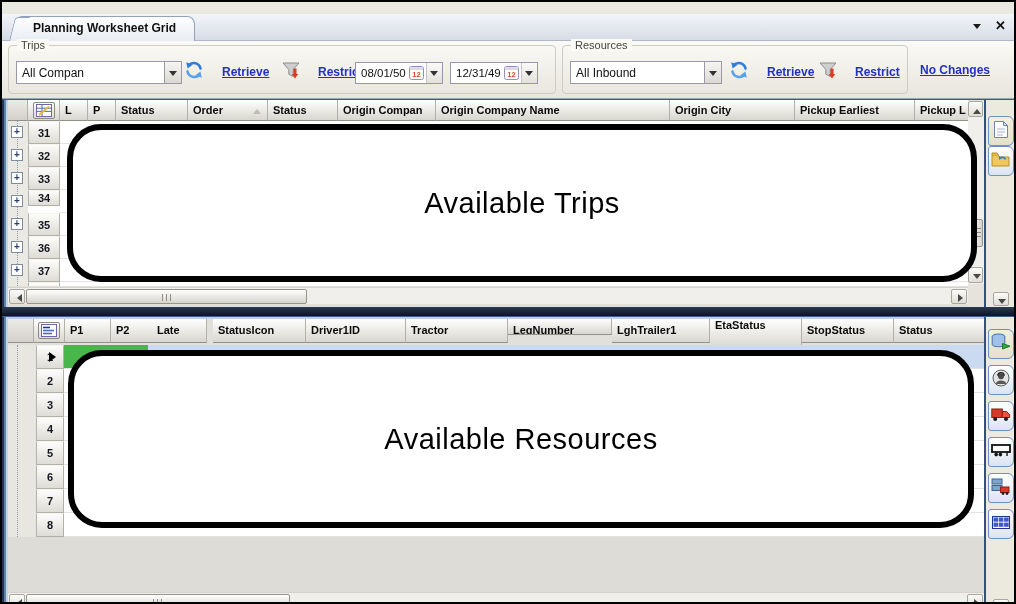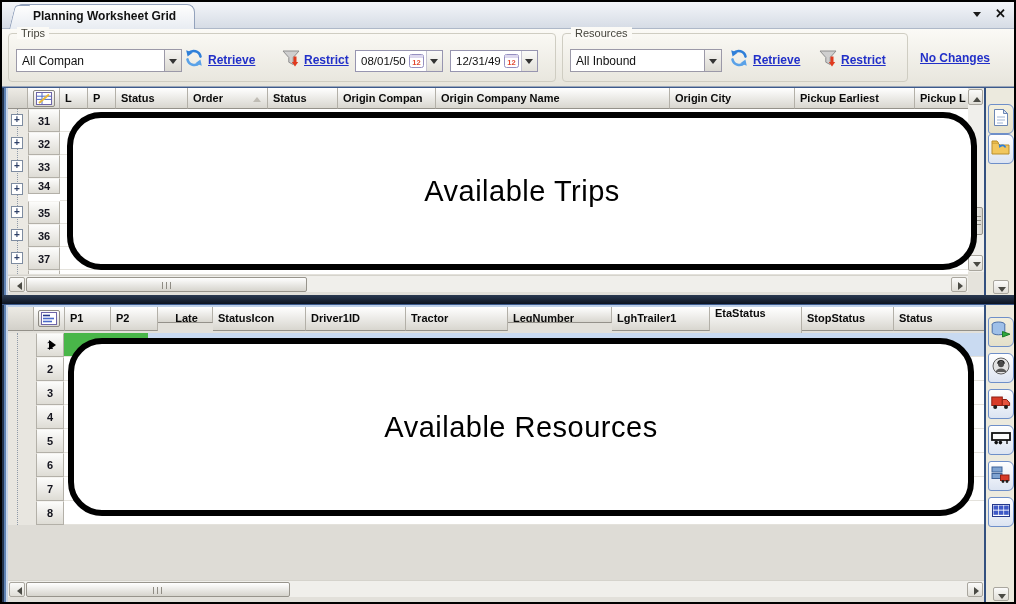--- a/index.html
+++ b/index.html
@@ -1,18 +1,18 @@
 <!DOCTYPE html>
 <html><head>
 <meta charset="utf-8">
 <style>
   * { margin:0; padding:0; box-sizing:border-box; }
   body { font-family:"Liberation Sans", sans-serif; background:#fff; }
   #window { position:relative; width:1016px; height:604px; border:2px solid #000; background:#E9E8E1; overflow:hidden; }
-  #inner { position:absolute; inset:0; }
+  #inner { position:absolute; inset:0;margin-top:12px; }
 
   
   .tabbar { position:absolute; left:0; top:0; width:1012px; height:27px;
     background:linear-gradient(#F3F5F9,#D6DCE5); border-bottom:1px solid #AEB8C8; }
   .tab { position:absolute; left:16px; top:2px; height:25px; padding:4px 18px 0 14px;
     background:linear-gradient(#FEFEFE,#E8ECF2); border:1px solid #93A2BC; border-bottom:none;
     border-radius:4px 8px 0 0; font-size:12px; font-weight:bold; color:#111; }
   .tab::before { content:""; position:absolute; left:-7px; top:0; bottom:0; width:14px;
     background:linear-gradient(#FEFEFE,#E8ECF2); border-left:1px solid #93A2BC; border-top:1px solid #93A2BC;
     transform:skewX(-14deg); border-radius:4px 0 0 0; }
@@ -25,21 +25,21 @@
   .toolbar { position:absolute; left:0; top:27px; width:1012px; height:58px;
     background:linear-gradient(#FBFAF6,#E7E5DC); border-bottom:1px solid #9AA6B8; }
   .groupbox { position:absolute; top:4px; height:49px; border:1px solid #CFCDC2; border-radius:4px; }
   .grouplabel { position:absolute; top:-7px; left:8px; padding:0 4px; background:linear-gradient(#FBFAF6,#FBFAF6);
     font-size:11px; color:#45443C; }
   .combo { position:absolute; height:23px; background:#fff; border:1px solid #9B99A8; display:flex; align-items:center; }
   .combo .val { flex:1; padding-left:5px; font-size:12px; color:#111; white-space:nowrap; overflow:hidden; }
   .dropbtn { width:17px; height:100%; border-left:1px solid #9B99A8;
     background:linear-gradient(#F6F5F2,#DBD9D2); position:relative; }
   .dropbtn::after { content:""; position:absolute; left:4px; top:9px; border:4px solid transparent; border-top:5px solid #333; }
-  .linkset { position:absolute; display:flex; align-items:center; gap:3px; }
+  .linkset { position:absolute; display:flex; align-items:center; gap:17px; }
   .link { font-size:12px; font-weight:bold; color:#2230C8; text-decoration:underline; cursor:pointer; white-space:nowrap; }
   .datefield { position:absolute; height:22px; background:#fff; border:1px solid #9795B0; display:flex; align-items:center; }
   .datefield .val { width:52px; padding-left:5px; font-size:11.5px; color:#111; }
   .calbtn { width:19px; height:100%; display:flex; align-items:center; justify-content:center; background:#fff;text-align:right; }
   .datefield .dropbtn { width:16px; border-left:1px solid #C5C3D2; background:linear-gradient(#FAFAF8,#E3E1DA); }
   .datefield .dropbtn::after { left:3px; top:8px; }
 
   
   .gridsection { position:absolute; left:0; width:1012px; background:#E5E3DC; border-top:1px solid #3C5A8C; }
   #trips-section { top:85px; height:208px; }
@@ -363,21 +363,21 @@
             <svg width="16" height="13" viewBox="0 0 16 13">
               <rect x="0.5" y="0.5" width="15" height="12" fill="#fff" stroke="#6E66A8"></rect>
               <line x1="2" y1="3.5" x2="9" y2="3.5" stroke="#22378C" stroke-width="1.6"></line>
               <line x1="2" y1="6.5" x2="13" y2="6.5" stroke="#4A6AC9" stroke-width="1.6"></line>
               <line x1="2" y1="9.5" x2="11" y2="9.5" stroke="#4A6AC9" stroke-width="1.6"></line>
             </svg>
           </span>
         </div>
         <div class="hdrcell" style="left:57px;width:46px;height:24px;padding-top:5px;">P1</div>
         <div class="hdrcell" style="left:103px;width:47px;height:24px;padding-top:5px;">P2</div>
-        <div class="hdrcell" style="left:150px;width:55px;height:16px;padding-top:5px;text-align:center;">Late</div>
+        <div class="hdrcell" style="left:144px;width:55px;height:24px;padding-top:5px;">Late</div>
         <div class="hdrcell" style="left:205px;width:93px;height:24px;padding-top:5px;">StatusIcon</div>
         <div class="hdrcell" style="left:298px;width:100px;height:24px;padding-top:5px;">Driver1ID</div>
         <div class="hdrcell" style="left:398px;width:102px;height:24px;padding-top:5px;">Tractor</div>
         <div class="hdrcell" style="left:500px;width:104px;height:16px;padding-top:5px;">LegNumber</div>
         <div class="hdrcell" style="left:604px;width:98px;height:24px;padding-top:5px;">LghTrailer1</div>
         <div class="hdrcell" style="left:702px;width:92px;height:30px;padding-top:0;">EtaStatus</div>
         <div class="hdrcell" style="left:794px;width:92px;height:24px;padding-top:5px;">StopStatus</div>
         <div class="hdrcell" style="left:886px;width:90px;height:24px;padding-top:5px;border-right:none;">Status</div>
       </div>
 

